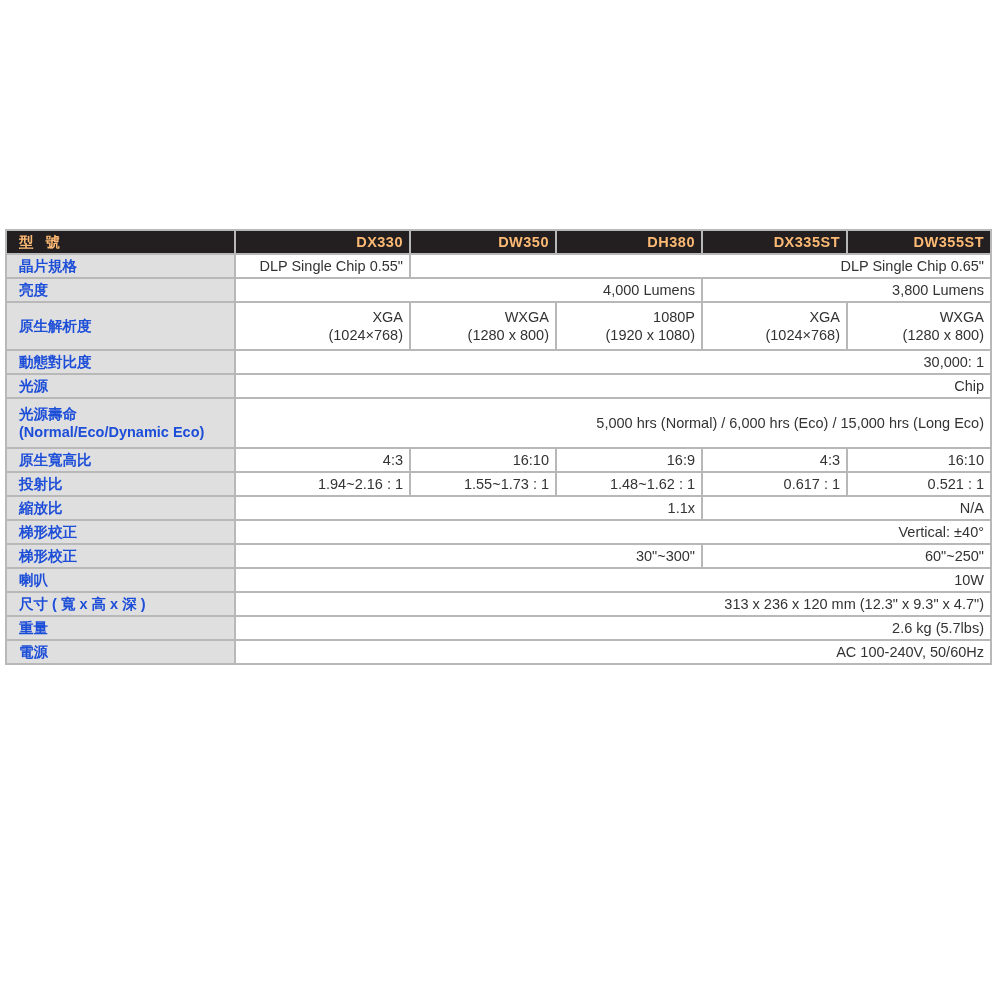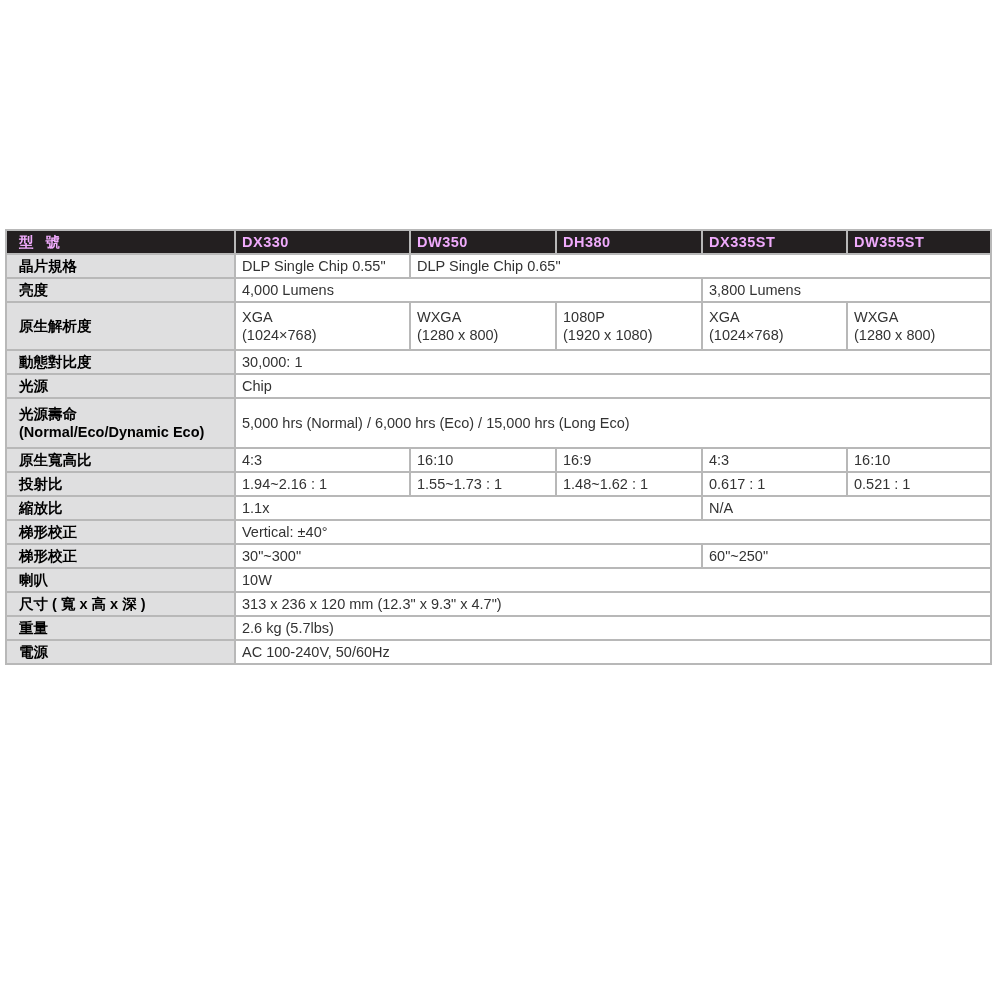--- a/index.html
+++ b/index.html
@@ -1,26 +1,26 @@
 <!DOCTYPE html>
 <html><head>
 <meta charset="utf-8">
 <style>
   html, body { margin: 0; padding: 0; background: #ffffff; }
   body { width: 1000px; height: 1000px; position: relative; overflow: hidden;
          font-family: "Liberation Sans", "DejaVu Sans", sans-serif; }
   table.spec { position: absolute; left: 5px; top: 229px; width: 985px;
     border-collapse: collapse; table-layout: fixed; font-size: 14.5px; color: #333333; }
   table.spec td, table.spec th { border: 2px solid #b8b8b8; padding: 0 6px;
-    text-align: left; vertical-align: middle; line-height: 18px; overflow: hidden; white-space: nowrap; }
-  table.spec th { background: #231f20; color: #f0abfc; font-weight: bold; height: 22px;
+    text-align: right; vertical-align: middle; line-height: 18px; overflow: hidden; white-space: nowrap; }
+  table.spec th { background: #231f20; color: #fdba74; font-weight: bold; height: 22px;
     border-color: #b8b8b8; letter-spacing: 0.5px; }
   table.spec th.lbl { text-align: left; padding-left: 12px; letter-spacing: 4px; }
   td.lbl { background: #dfdfe0; text-align: left !important; padding-left: 12px !important;
-    font-weight: bold; color: #000000; }
+    font-weight: bold; color: #1d4ed8; }
   tr.h1 td { height: 22px; }
   tr.h2 td { height: 46px; }
   tr.h3 td { height: 48px; }
   .cell-lines span { display: block; }
 </style>
 </head>
 <body>
 
 <table class="spec">
   <colgroup>

